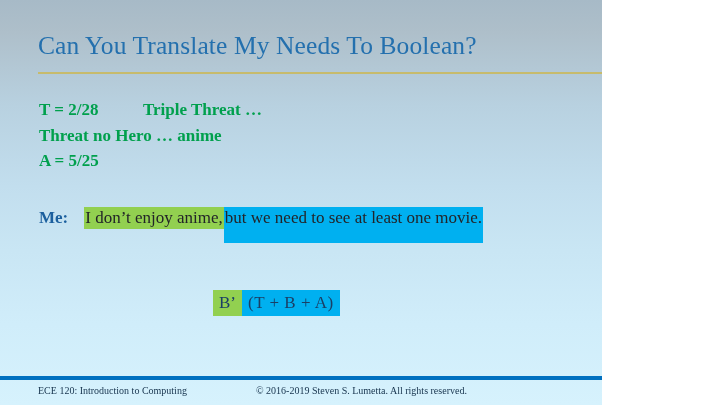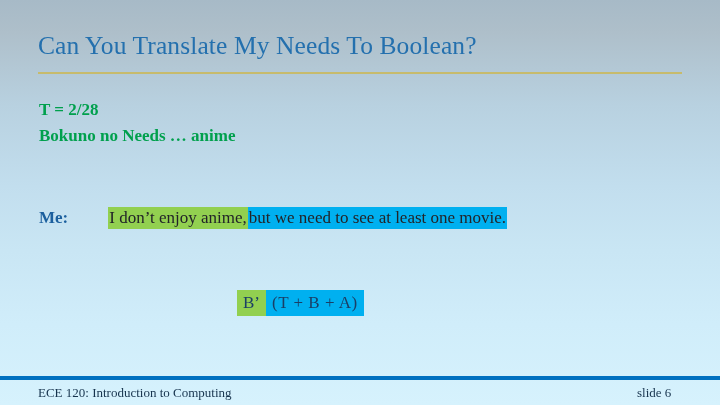--- a/index.html
+++ b/index.html
@@ -7,21 +7,21 @@
     padding: 0;
   }
   body {
     width: 720px;
     height: 405px;
     overflow: hidden;
     font-family: "Liberation Serif", "DejaVu Serif", serif;
   }
   #slide {
     position: relative;
-    width: 720px;
+    width: 602px;
     height: 405px;
     background: linear-gradient(to bottom,
         #a7bac7 0%,
         #aebfca 8%,
         #b8d1e0 26%,
         #c2deee 46%,
         #c9e6f4 62%,
         #d0edfa 80%,
         #d6f2fd 100%);
     overflow: hidden;
@@ -86,26 +86,25 @@
   }
   #me-label {
     color: #1b5f9e;
     font-weight: bold;
     margin-right: 16px;
   }
   .hl-green {
     background: #92d050;
     padding: 1px 1px 2px 1px;
     box-decoration-break: clone;
-    margin-left: 24px;
     -webkit-box-decoration-break: clone;
   }
   .hl-cyan {
     background: #00b0f0;
-    padding: 1px 1px 2px 1px;
+    padding: 1px 1px 16px 1px;
     box-decoration-break: clone;
     -webkit-box-decoration-break: clone;
   }
 
   
   #bool-expr {
     position: absolute;
     left: 213px;
     top: 289px;
     font-size: 17px;
@@ -129,21 +128,21 @@
     width: 720px;
     height: 4px;
     background: #0070c0;
   }
   #footer {
     position: absolute;
     left: 0;
     top: 383px;
     width: 720px;
     height: 18px;
-    font-size: 13px;
+    font-size: 10px;
     color: #16334d;
   }
   #footer-course {
     position: absolute;
     left: 38px;
     top: 2px;
     white-space: nowrap;
   }
   #footer-copyright {
     position: absolute;
@@ -162,31 +161,34 @@
 <body>
 
 <div id="slide">
 
   <div id="title">Can You Translate My Needs To Boolean?</div>
   <div id="title-rule"></div>
 
   <div id="movie-list">
     <div class="movie-row">
       <span class="movie-code">T = 2/28</span>
+      <span class="movie-desc">Triple Threat …</span>
     </div>
     <div class="movie-row">
-      <span class="movie-desc">Bokuno no Needs … anime</span>
+      <span class="movie-desc">Threat no Hero … anime</span>
     </div>
     <div class="movie-row">
+      <span class="movie-code">A = 5/25</span>
     </div>
   </div>
 
   <div id="me-block"><span id="me-label">Me:</span><span class="hl-green">I don’t enjoy anime,</span><span class="hl-cyan">but we need to see at least one movie.</span></div>
 
   <div id="bool-expr"><span class="hl-green">B’</span><span id="bool-term" class="hl-cyan">(T + B + A)</span></div>
 
   <div id="footer-rule"></div>
   <div id="footer">
     <span id="footer-course">ECE 120: Introduction to Computing</span>
+    <span id="footer-copyright">© 2016-2019 Steven S. Lumetta.  All rights reserved.</span>
     <span id="footer-slide">slide 6</span>
   </div>
 
 </div>
 
 </body></html>

